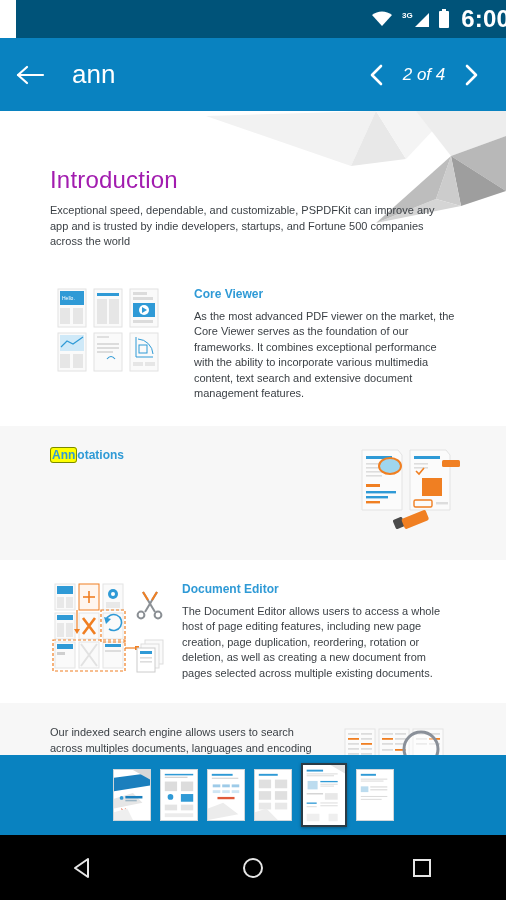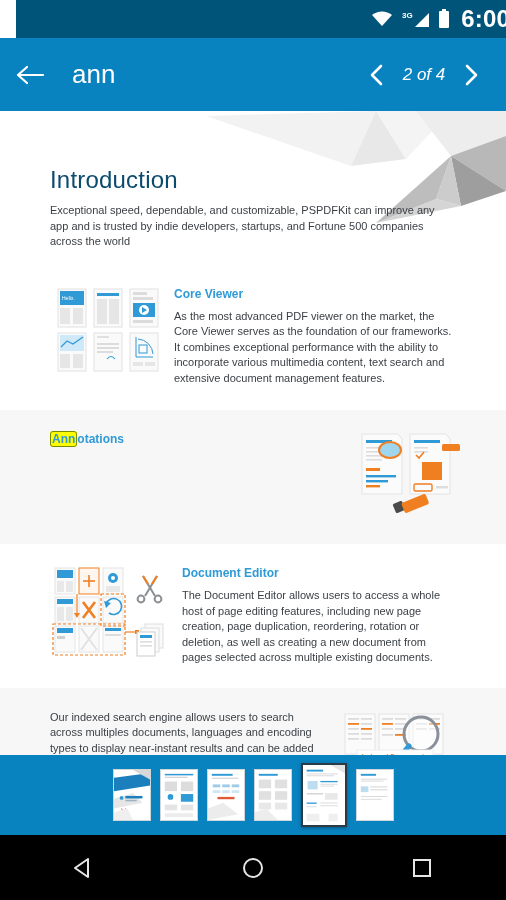--- a/index.html
+++ b/index.html
@@ -83,21 +83,21 @@
     padding: 0 0;
   }
   .sec.gray { background: #f7f7f7; }
 
   .intro {
     padding: 55px 50px 0 50px;
   }
   .intro h1 {
     margin: 0 0 9px 0;
     font-size: 24px; font-weight: normal;
-    color: #0c4a6e;
+    color: #a21caf;
     letter-spacing: .2px;
   }
   .body-text {
     font-size: 11px; line-height: 15.5px;
     color: #3a3f44;
   }
 
   .feature {
     display: flex; align-items: flex-start;
     box-sizing: border-box;
@@ -228,21 +228,21 @@
       </svg>
     </div>
 
     <div class="sec">
       <div class="intro">
         <h1>Introduction</h1>
         <div class="body-text" style="width:396px;">Exceptional speed, dependable, and customizable, PSPDFKit can improve any app and is trusted by indie developers, startups, and Fortune 500 companies across the world</div>
       </div>
     </div>
 
-    <div class="sec feature" style="padding:37px 50px 24px 44px;">
+    <div class="sec feature" style="padding:37px 50px 24px 44px;gap:20px;">
       <div class="art">
         <svg width="110" height="86" viewBox="0 0 110 86">
           <g>
             <rect x="4" y="2" width="28" height="38" fill="#fafafa" stroke="#e2e2e2"></rect>
             <rect x="6" y="4" width="24" height="14" fill="#2f9ad6"></rect>
             <text x="8" y="13" font-family="Liberation Sans, sans-serif" font-size="5" fill="#ffffff">Hello.</text>
             <rect x="6" y="21" width="10" height="16" fill="#e6e6e6"></rect>
             <rect x="19" y="21" width="10" height="16" fill="#e6e6e6"></rect>
           </g>
           <g>

